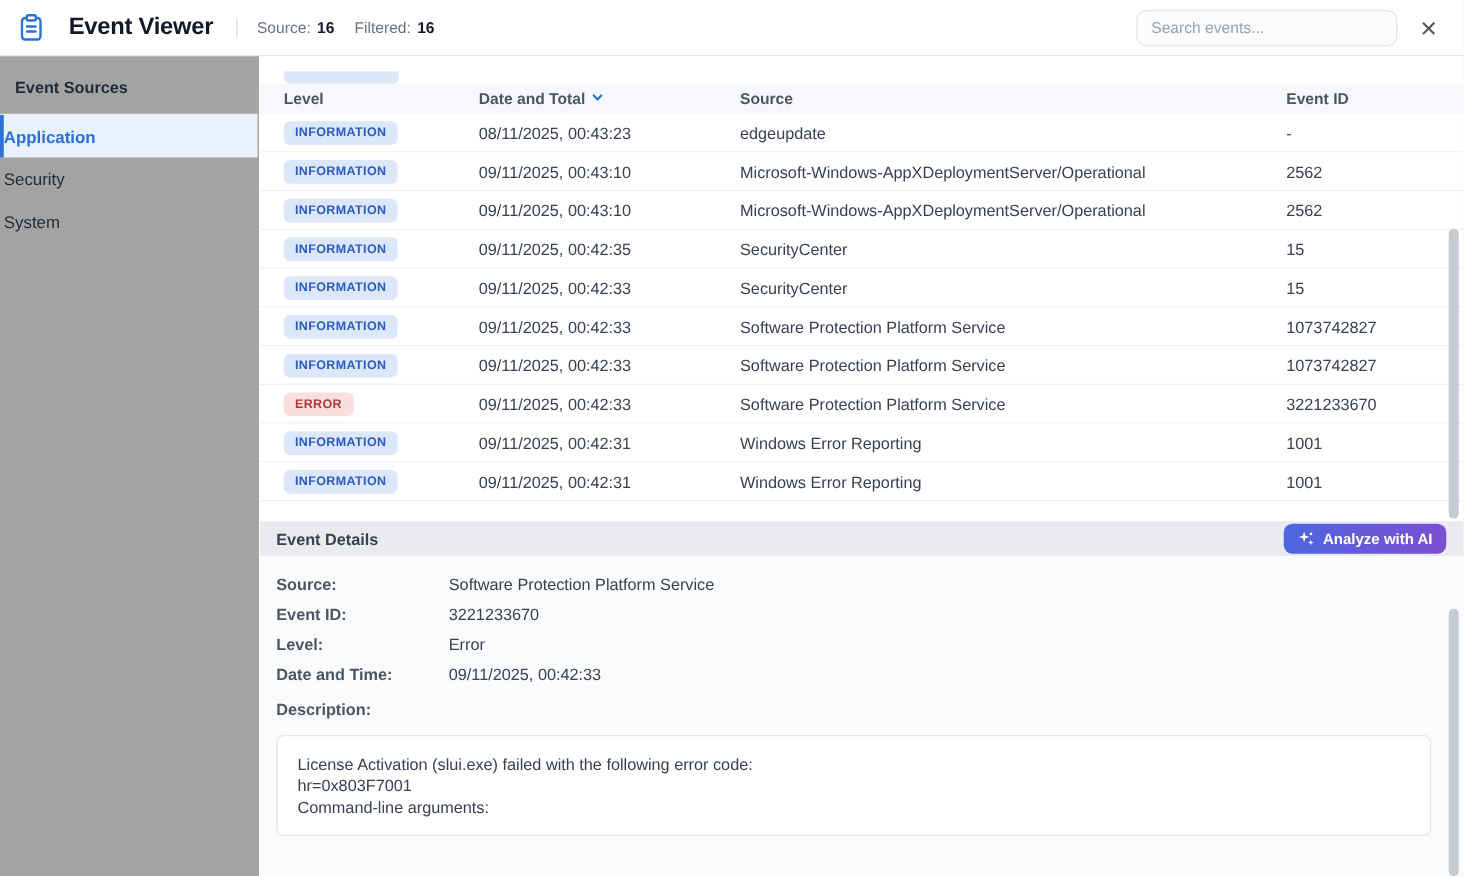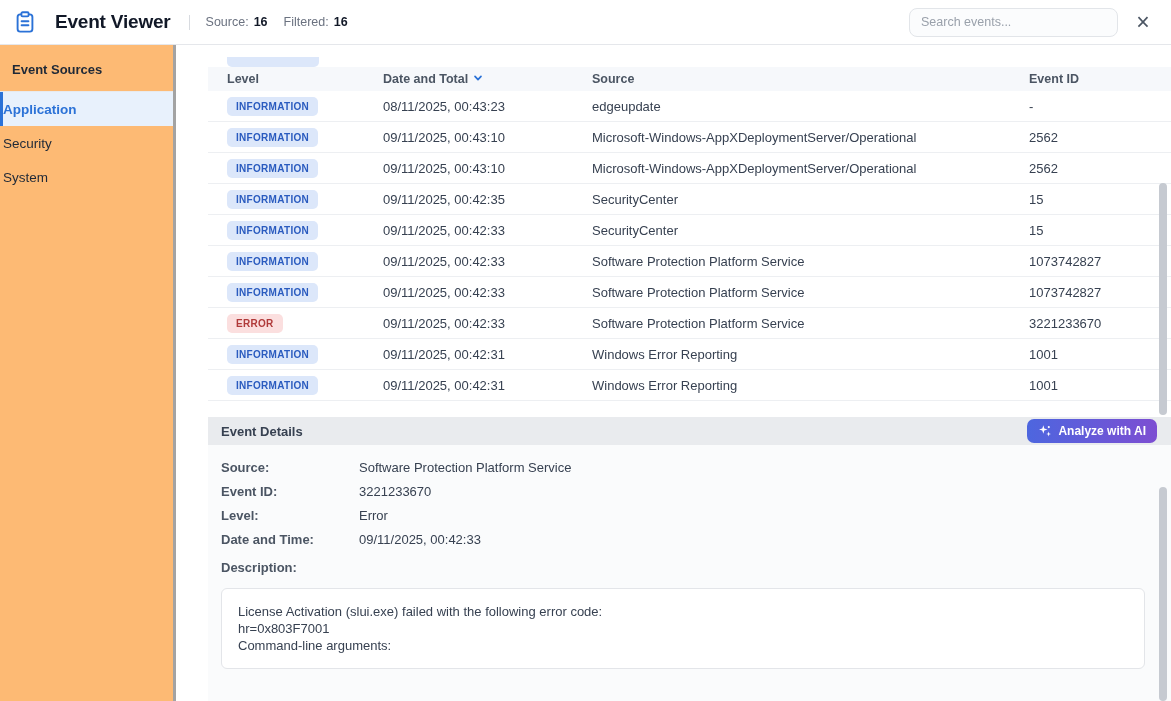--- a/index.html
+++ b/index.html
@@ -26,22 +26,22 @@
     border-radius:8px; background:#fbfcfd; padding:0 11px; font-size:12.5px;
     color:#374151; outline:none; font-family:"Liberation Sans", sans-serif;
   }
   .search-input::placeholder { color:#9aa1ab; }
   .close-btn {
     margin:0 13px 0 10px; width:30px; height:30px; border:none; background:transparent;
     font-size:23px; line-height:28px; color:#4b5563; cursor:pointer; font-family:"Liberation Sans", sans-serif;
   }
   
   .sidebar {
-    position:absolute; top:45px; left:0; width:176px; bottom:0;
-    background:#fdba74; border-right:3px solid #a3a3a3;
+    position:absolute; top:45px; left:0; width:207px; bottom:0;
+    background:#a3a3a3; border-right:1px solid #a3a3a3;
   }
   .sidebar-title {
     padding:17px 12px 14px 12px; font-size:13px; font-weight:700; color:#1f2937;
     border-bottom:1px solid #e8eaed;
   }
   .side-item {
     height:34px; display:flex; align-items:center; padding-left:0;
     font-size:13.5px; color:#1f2937; cursor:pointer; border-left:3px solid transparent;
   }
   .side-item.active {

